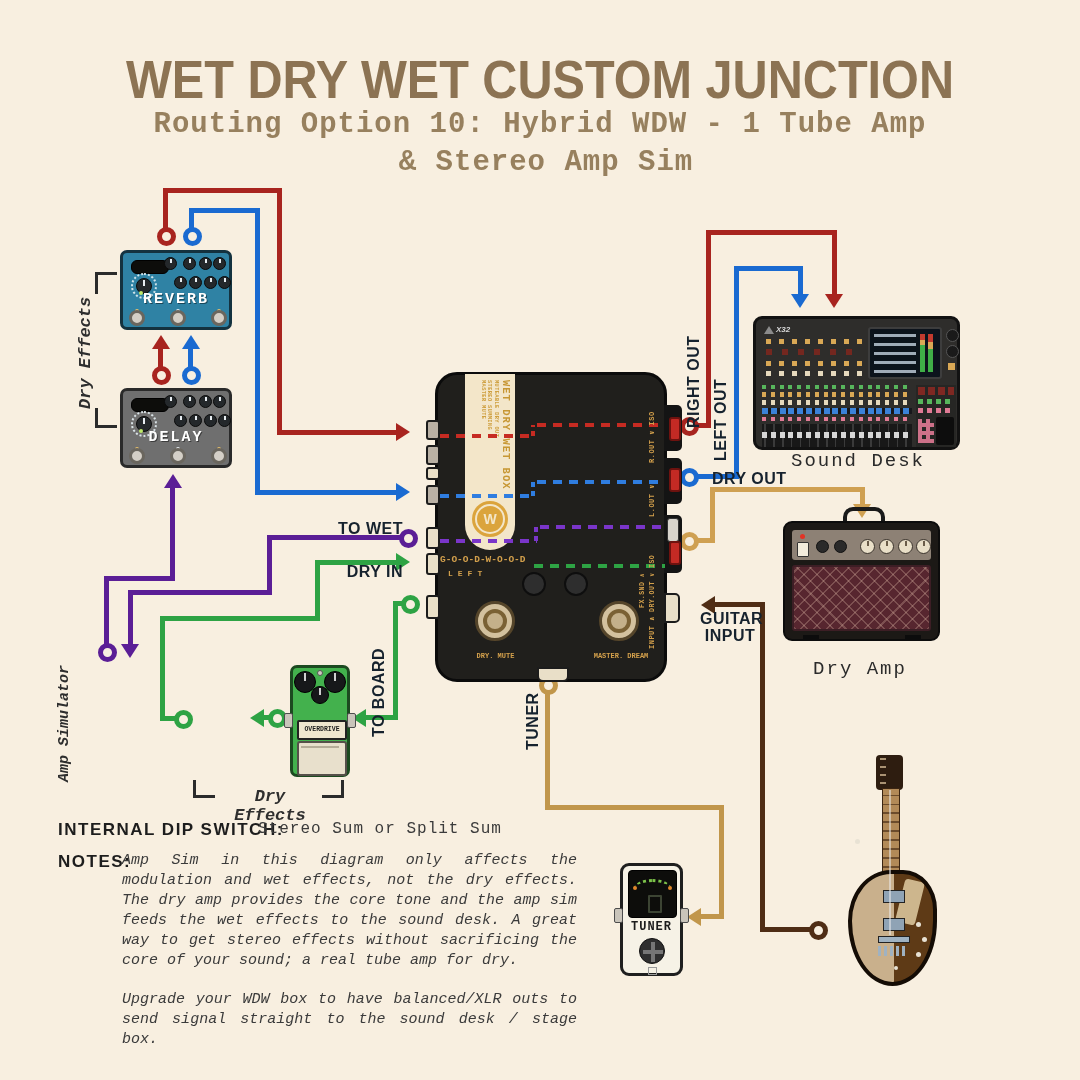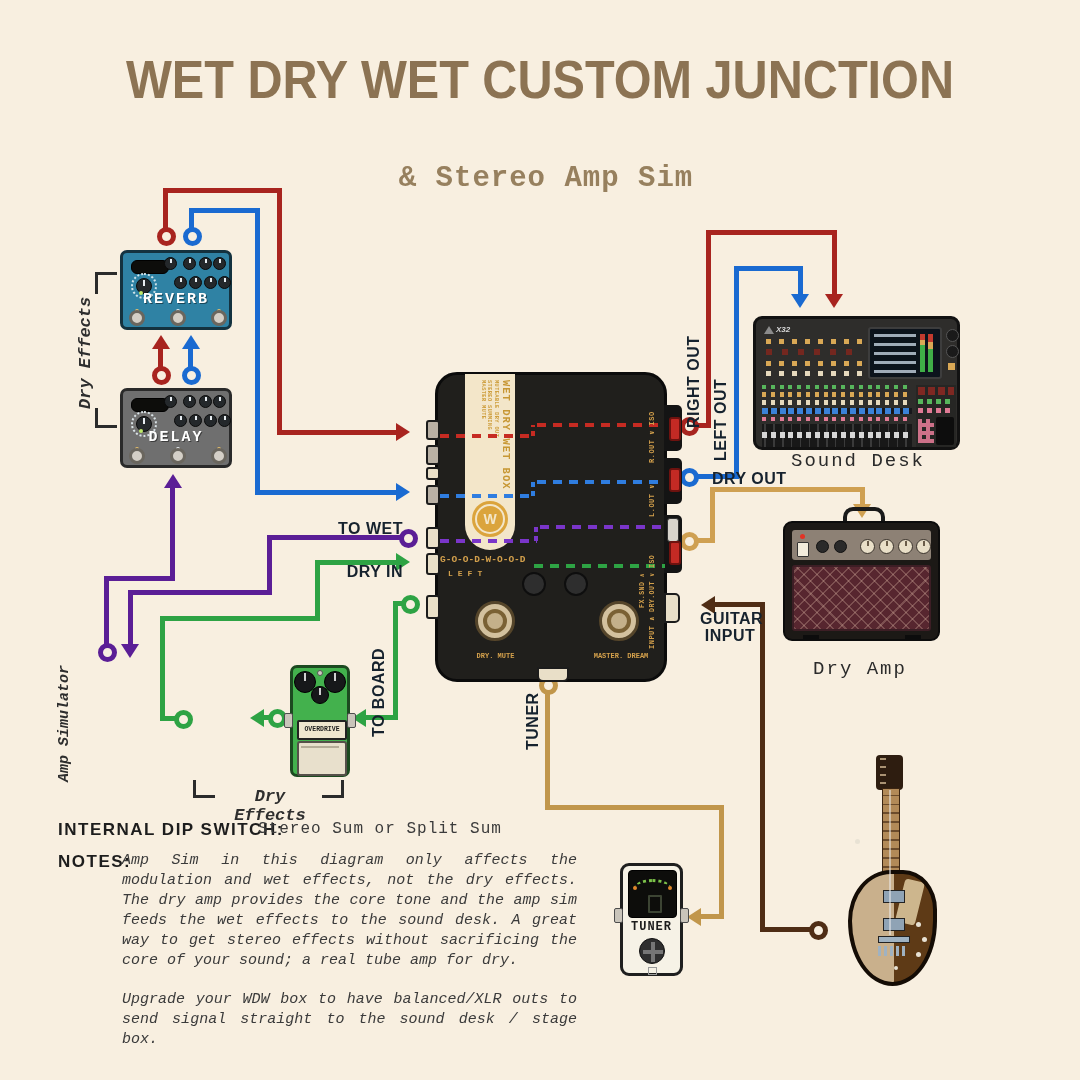--- a/index.html
+++ b/index.html
@@ -71,21 +71,22 @@
   .dip-label{font-weight:bold;font-size:17px;color:#1d1d1d;letter-spacing:1.5px;}
   .notes{font-family:"Liberation Mono",monospace;font-style:italic;font-size:15px;line-height:20px;
          color:#3b3b3b;text-align:justify;}
 </style>
 </head>
 <body>
 
 <div id="canvas">
 
   <div class="abs title">WET DRY WET CUSTOM JUNCTION</div>
-  <div class="abs subtitle" style="top:162px;padding-left:12px;">&amp; Stereo Amp Sim</div>
+  <div class="abs subtitle" style="top:108px;">Routing Option 10: Hybrid WDW - 1 Tube Amp</div>
+  <div class="abs subtitle" style="top:146px;padding-left:12px;">&amp; Stereo Amp Sim</div>
 
   <div style="--c:#a8241f;">
     <div class="conn" style="left:157px;top:227px;"></div>
     <div class="seg" style="left:163px;top:188px;width:5px;height:40px;"></div>
     <div class="seg" style="left:163px;top:188px;width:117px;height:5px;"></div>
     <div class="seg" style="left:277px;top:188px;width:5px;height:247px;"></div>
     <div class="seg" style="left:277px;top:430px;width:119px;height:5px;"></div>
     <div class="ar r" style="left:396px;top:423px;"></div>
   </div>
 

